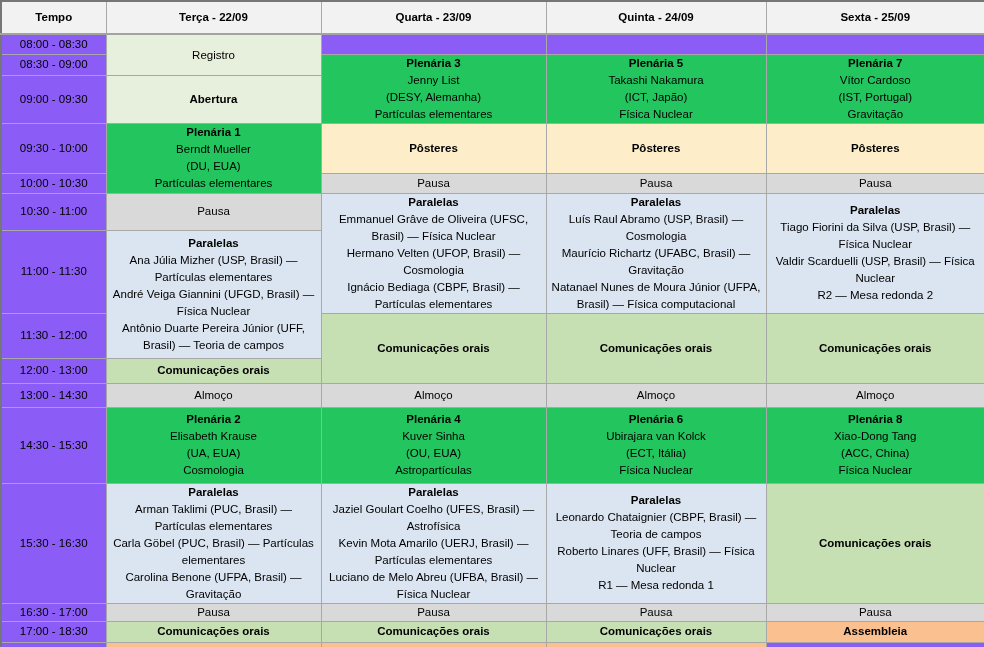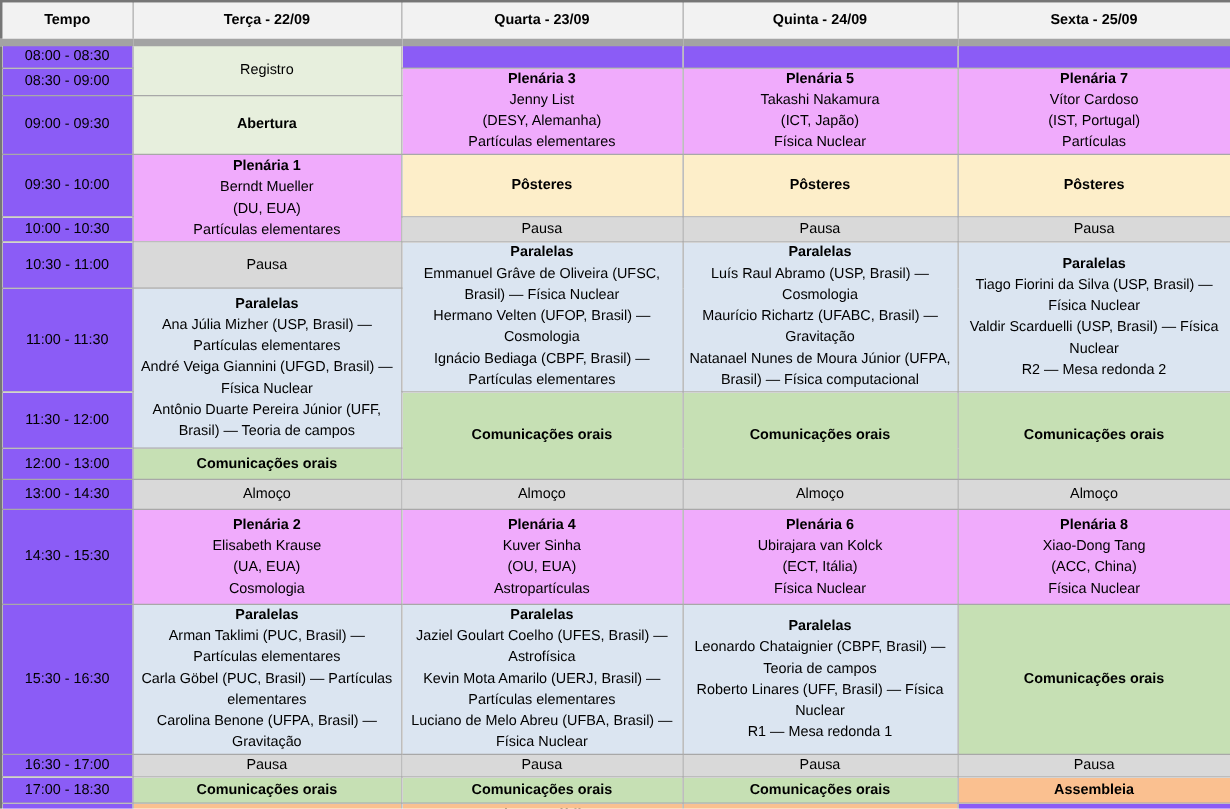--- a/index.html
+++ b/index.html
@@ -6,29 +6,29 @@
   .stage{width:984px;height:647px;background:#fff;overflow:hidden;}
   table.schedule{
     border-collapse:collapse;table-layout:fixed;width:984px;height:647px;
     font-family:"Liberation Sans",sans-serif;font-size:11.5px;color:#000;
   }
   table.schedule{border:2px solid #767676;}
   .schedule th,.schedule td{
     border:1px solid #a8a8a8;text-align:center;vertical-align:middle;
     padding:0 5px;overflow:hidden;line-height:17px;word-wrap:break-word;
   }
-  .schedule th{background:#f2f2f2;font-weight:700;border-bottom:6px solid #a3a3a3;}
+  .schedule th{background:#f2f2f2;font-weight:700;border-bottom:2px solid #a3a3a3;}
   .time-col{width:105px;}
   .col-ter{width:215px;}
   .col-qua{width:225px;}
   .col-qui{width:220px;}
   .col-sex{width:219px;}
   .t{background:#8b5cf6;}            
   .c-lighter{background:#e7efdd;}    
-  .c-pale{background:#f0abfc;}       
+  .c-pale{background:#22c55e;}       
   .c-green{background:#c6e0b4;}      
   .c-blue{background:#dbe5f1;}       
   .c-gray{background:#d9d9d9;}       
   .c-yellow{background:#fdeec9;}     
   .c-orange{background:#fac090;}     
   .bold{font-weight:700;}
   .r-header{height:33px;} .r1{height:20px;} .r2{height:18px;} .r3{height:39px;}
   .r4{height:50px;margin-top:16px;} .r5{height:20px;} .r6{height:37px;} .r7{height:81px;}
   .r8{height:45px;} .r9{height:25px;} .r10{height:24px;} .r11{height:76px;}
   .r12{height:118px;} .r13{height:18px;} .r14{height:21px;margin-top:20px;} .r15{height:20px;}
@@ -74,21 +74,21 @@
     <td class="c-pale" rowspan="2">
       <div class="bold">Plenária 5</div>
       <div>Takashi Nakamura</div>
       <div>(ICT, Japão)</div>
       <div>Física Nuclear</div>
     </td>
     <td class="c-pale" rowspan="2">
       <div class="bold">Plenária 7</div>
       <div>Vítor Cardoso</div>
       <div>(IST, Portugal)</div>
-      <div>Partículas</div>
+      <div>Gravitação</div>
     </td>
   </tr>
 
   <tr class="r3">
     <td class="t">09:00 - 09:30</td>
     <td class="c-lighter bold">Abertura</td>
   </tr>
 
   <tr class="r4">
     <td class="t">09:30 - 10:00</td>

